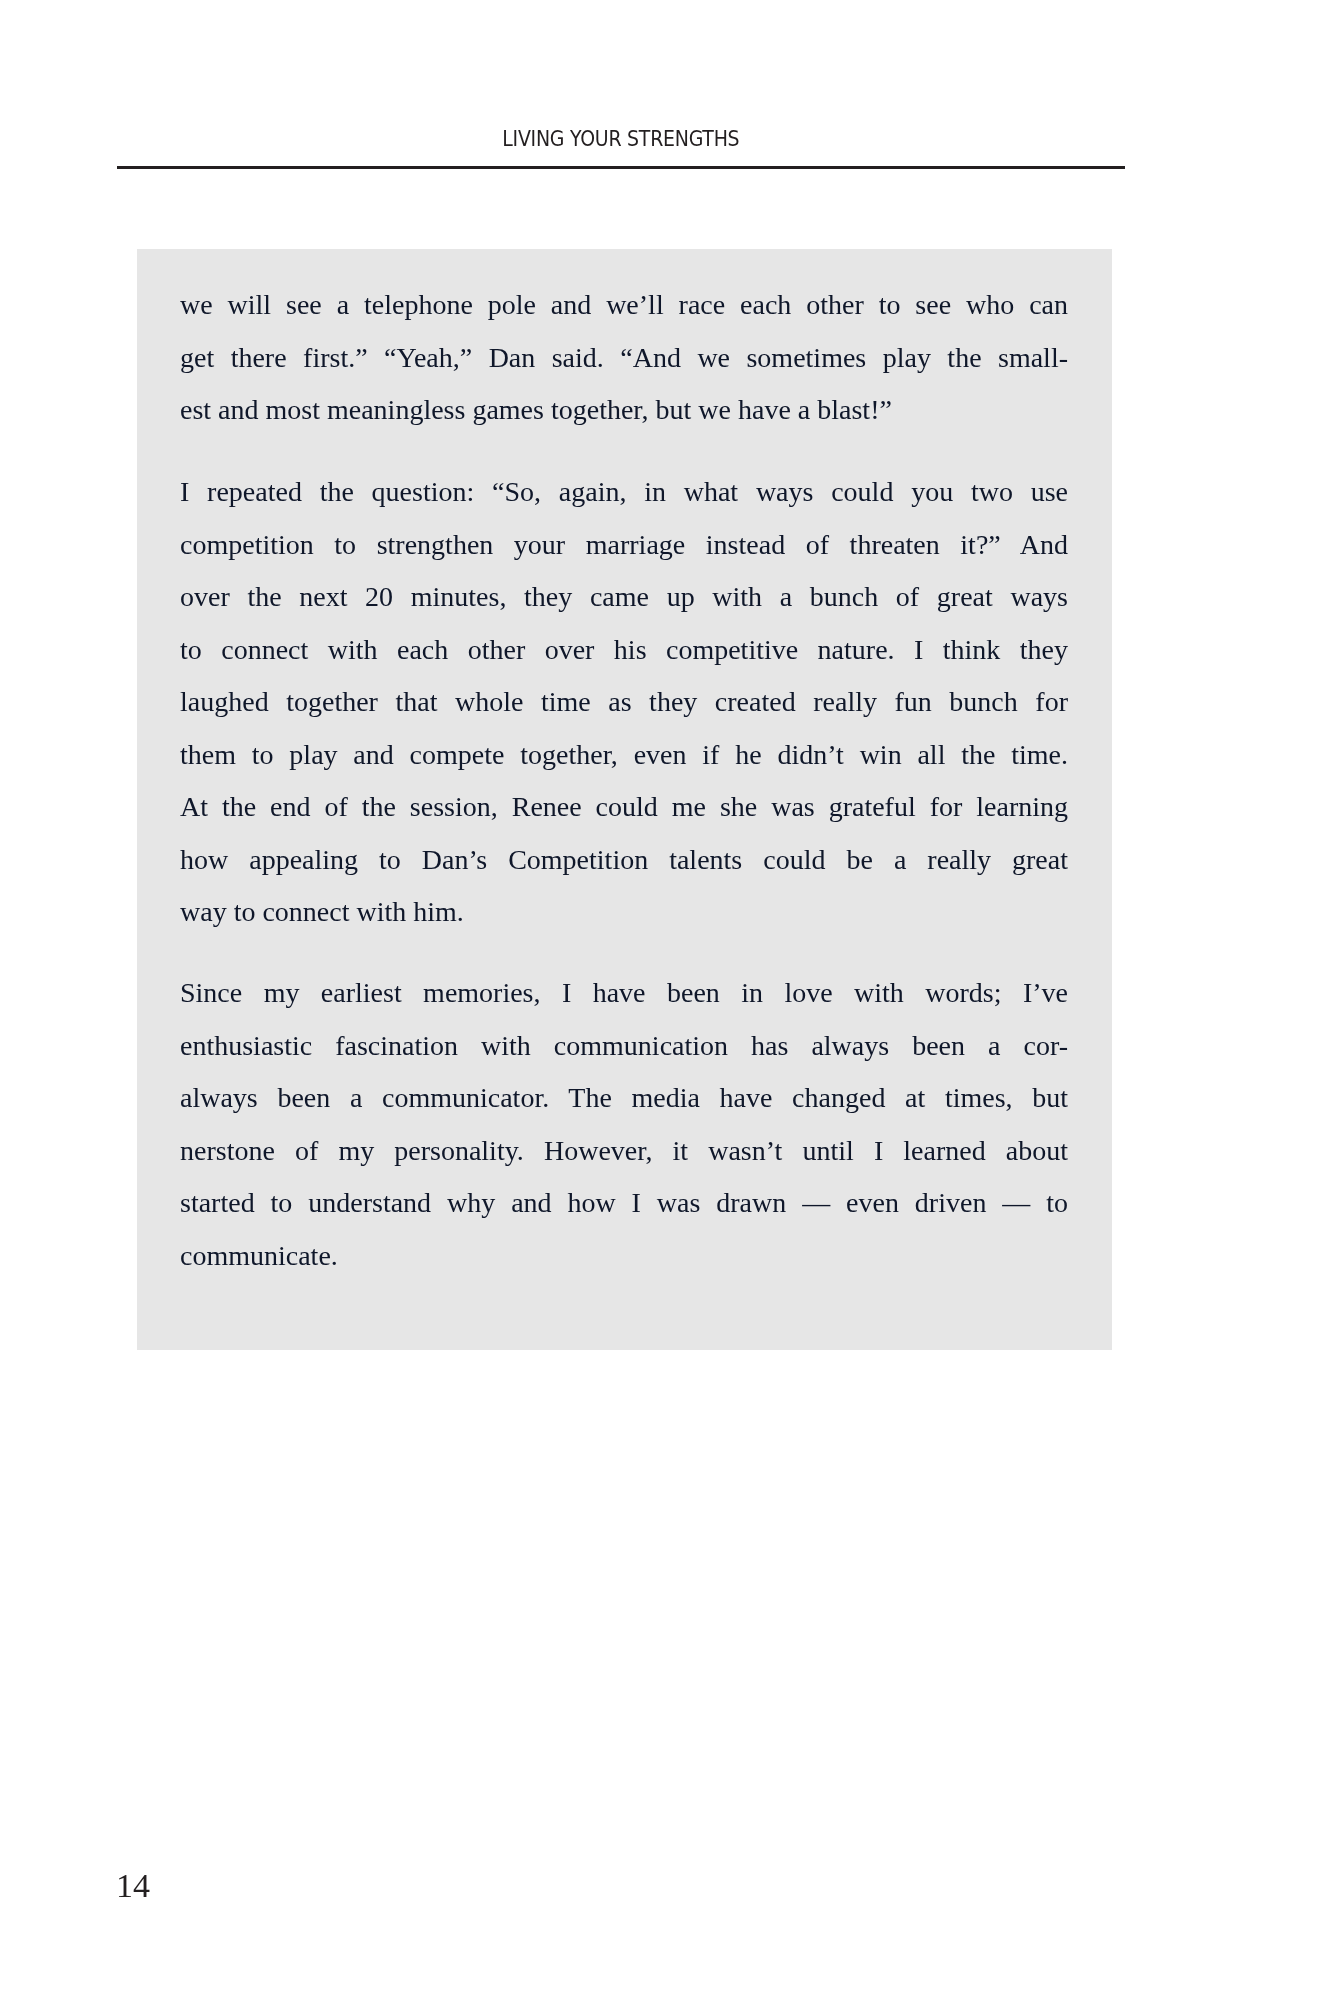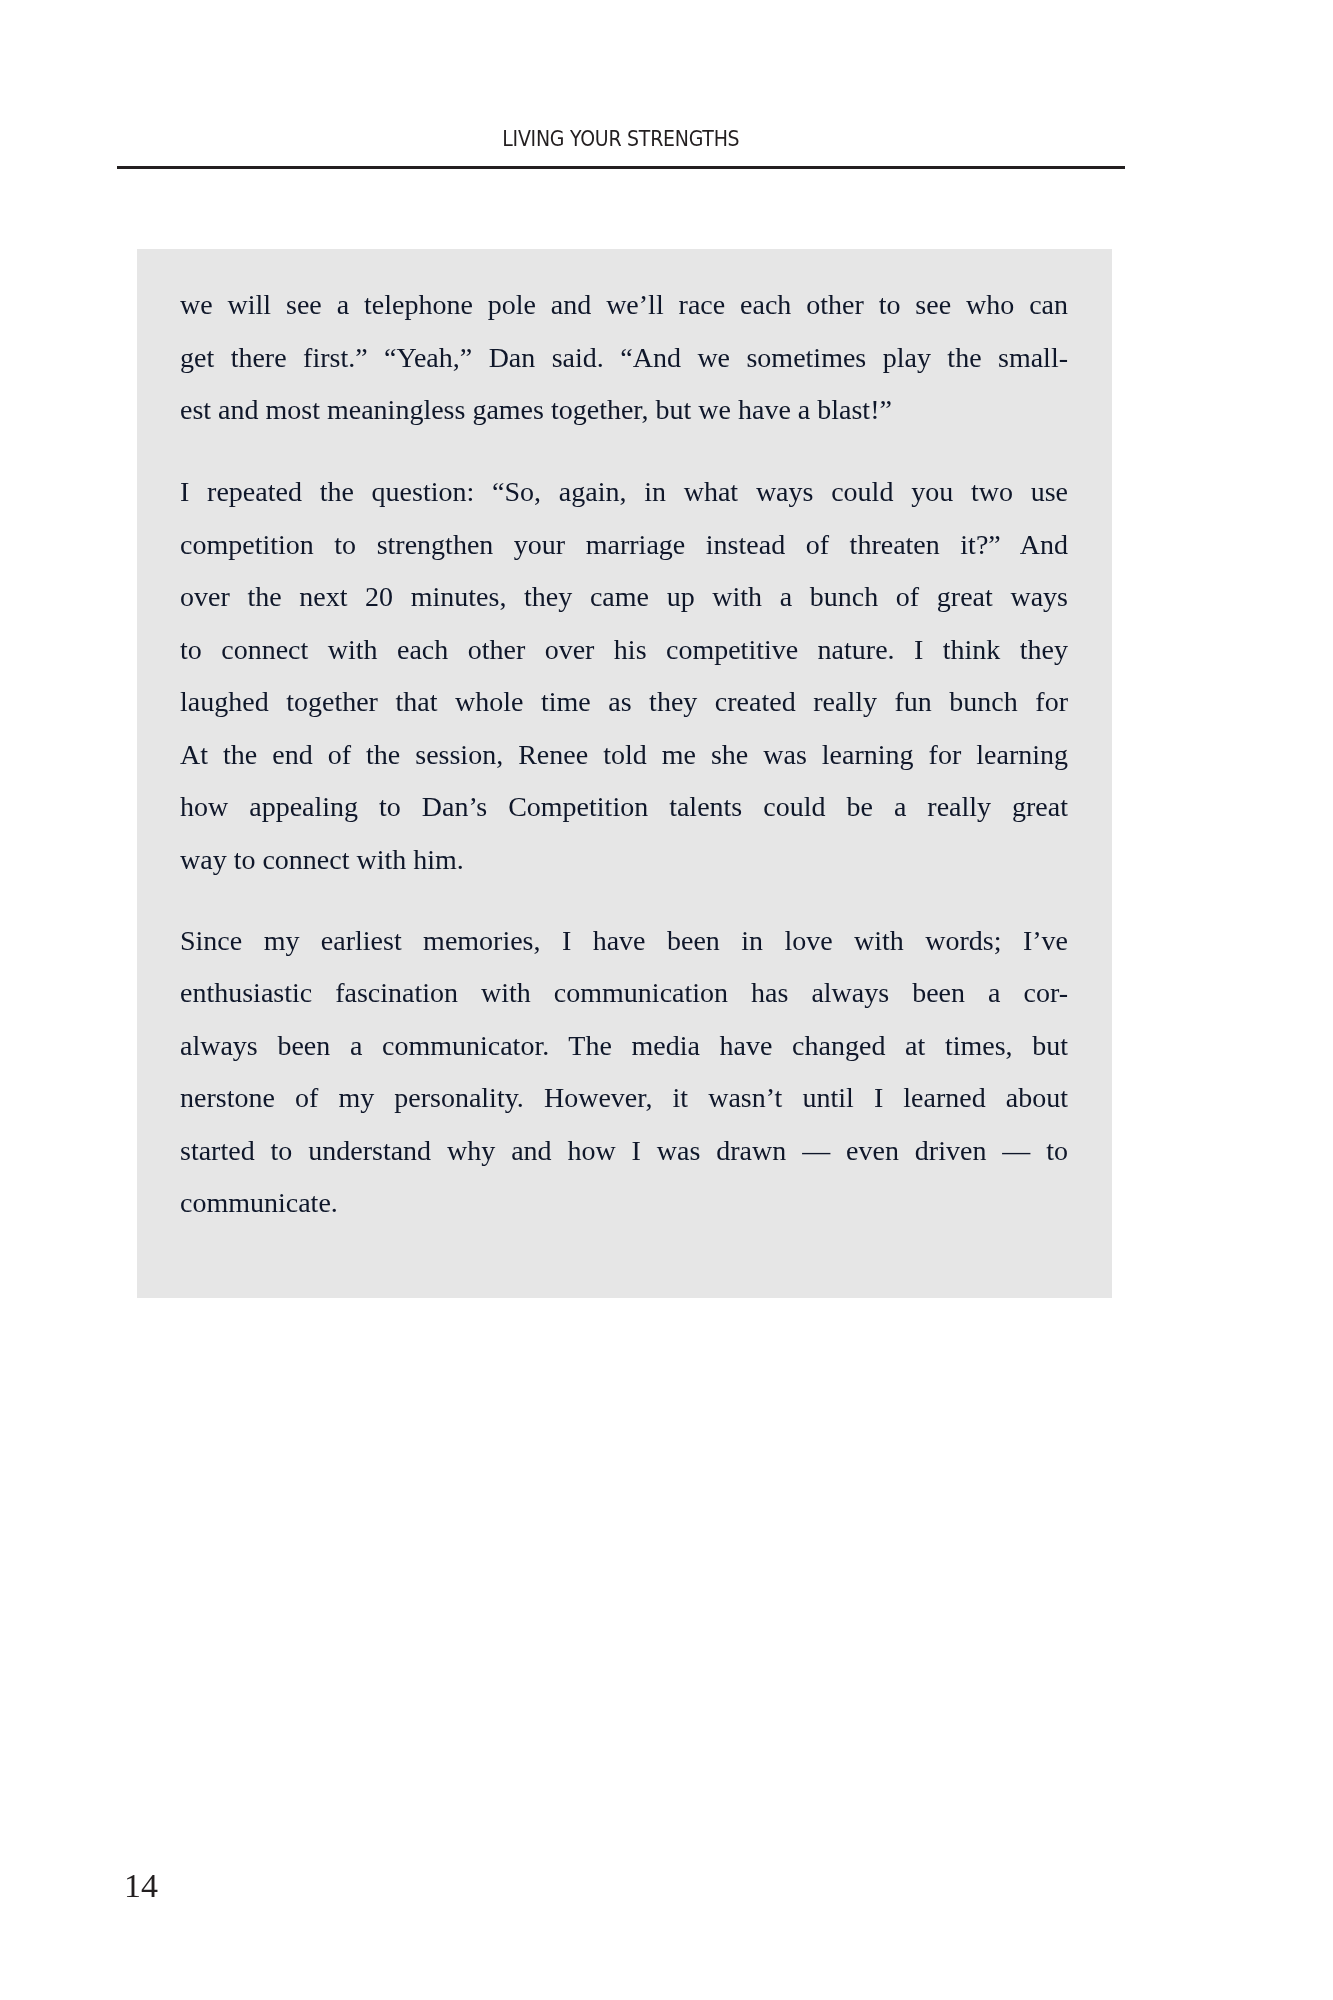--- a/index.html
+++ b/index.html
@@ -26,21 +26,21 @@
   .para + .para { margin-top: 29.5px; }
   .line { display: block; text-align: justify; text-align-last: justify; white-space: normal; }
   .line.last { text-align: right; text-align-last: left; }
   .signature { margin-top: 27.5px; padding-left: 55px; font-style: italic; line-height: 51.5px; }
   .signature .sig-line { display: block; }
   .section-heading {
     margin: 139.6px 0 0 0; font-weight: bold; font-size: 31px; line-height: 52.5px;
   }
   .section-body { margin-top: 28.9px !important; }
   .page-number {
-    position: absolute; left: 124px; top: 1866px;
+    position: absolute; left: 116px; top: 1866px;
     font-family: "Liberation Serif", serif; font-size: 34px; line-height: 40px; color: #231f20;
   }
 </style>
 </head>
 <body>
 
 <div class="running-head">
   <span>LIVING YOUR STRENGTHS</span>
 </div>
 <div class="head-rule"></div>
@@ -50,21 +50,22 @@
     <span class="line">we will see a telephone pole and we’ll race each other to see who can</span>
     <span class="line">get there first.” “Yeah,” Dan said. “And we sometimes play the small-</span>
     <span class="line last">est and most meaningless games together, but we have a blast!”</span>
   </p>
   <p class="para">
     <span class="line">I repeated the question: “So, again, in what ways could you two use</span>
     <span class="line">competition to strengthen your marriage instead of threaten it?” And</span>
     <span class="line">over the next 20 minutes, they came up with a bunch of great ways</span>
     <span class="line">to connect with each other over his competitive nature. I think they</span>
     <span class="line">laughed together that whole time as they created really fun bunch for</span>
-    <span class="line">At the end of the session, Renee told me she was learning for learning</span>
+    <span class="line">them to play and compete together, even if he didn’t win all the time.</span>
+    <span class="line">At the end of the session, Renee could me she was grateful for learning</span>
     <span class="line">how appealing to Dan’s Competition talents could be a really great</span>
     <span class="line last">way to connect with him.</span>
   </p>
   <p class="para section-body">
     <span class="line">Since my earliest memories, I have been in love with words; I’ve</span>
     <span class="line">enthusiastic fascination with communication has always been a cor-</span>
     <span class="line">always been a communicator. The media have changed at times, but</span>
     <span class="line">nerstone of my personality. However, it wasn’t until I learned about</span>
     <span class="line">started to understand why and how I was drawn — even driven — to</span>
     <span class="line last">communicate.</span>

